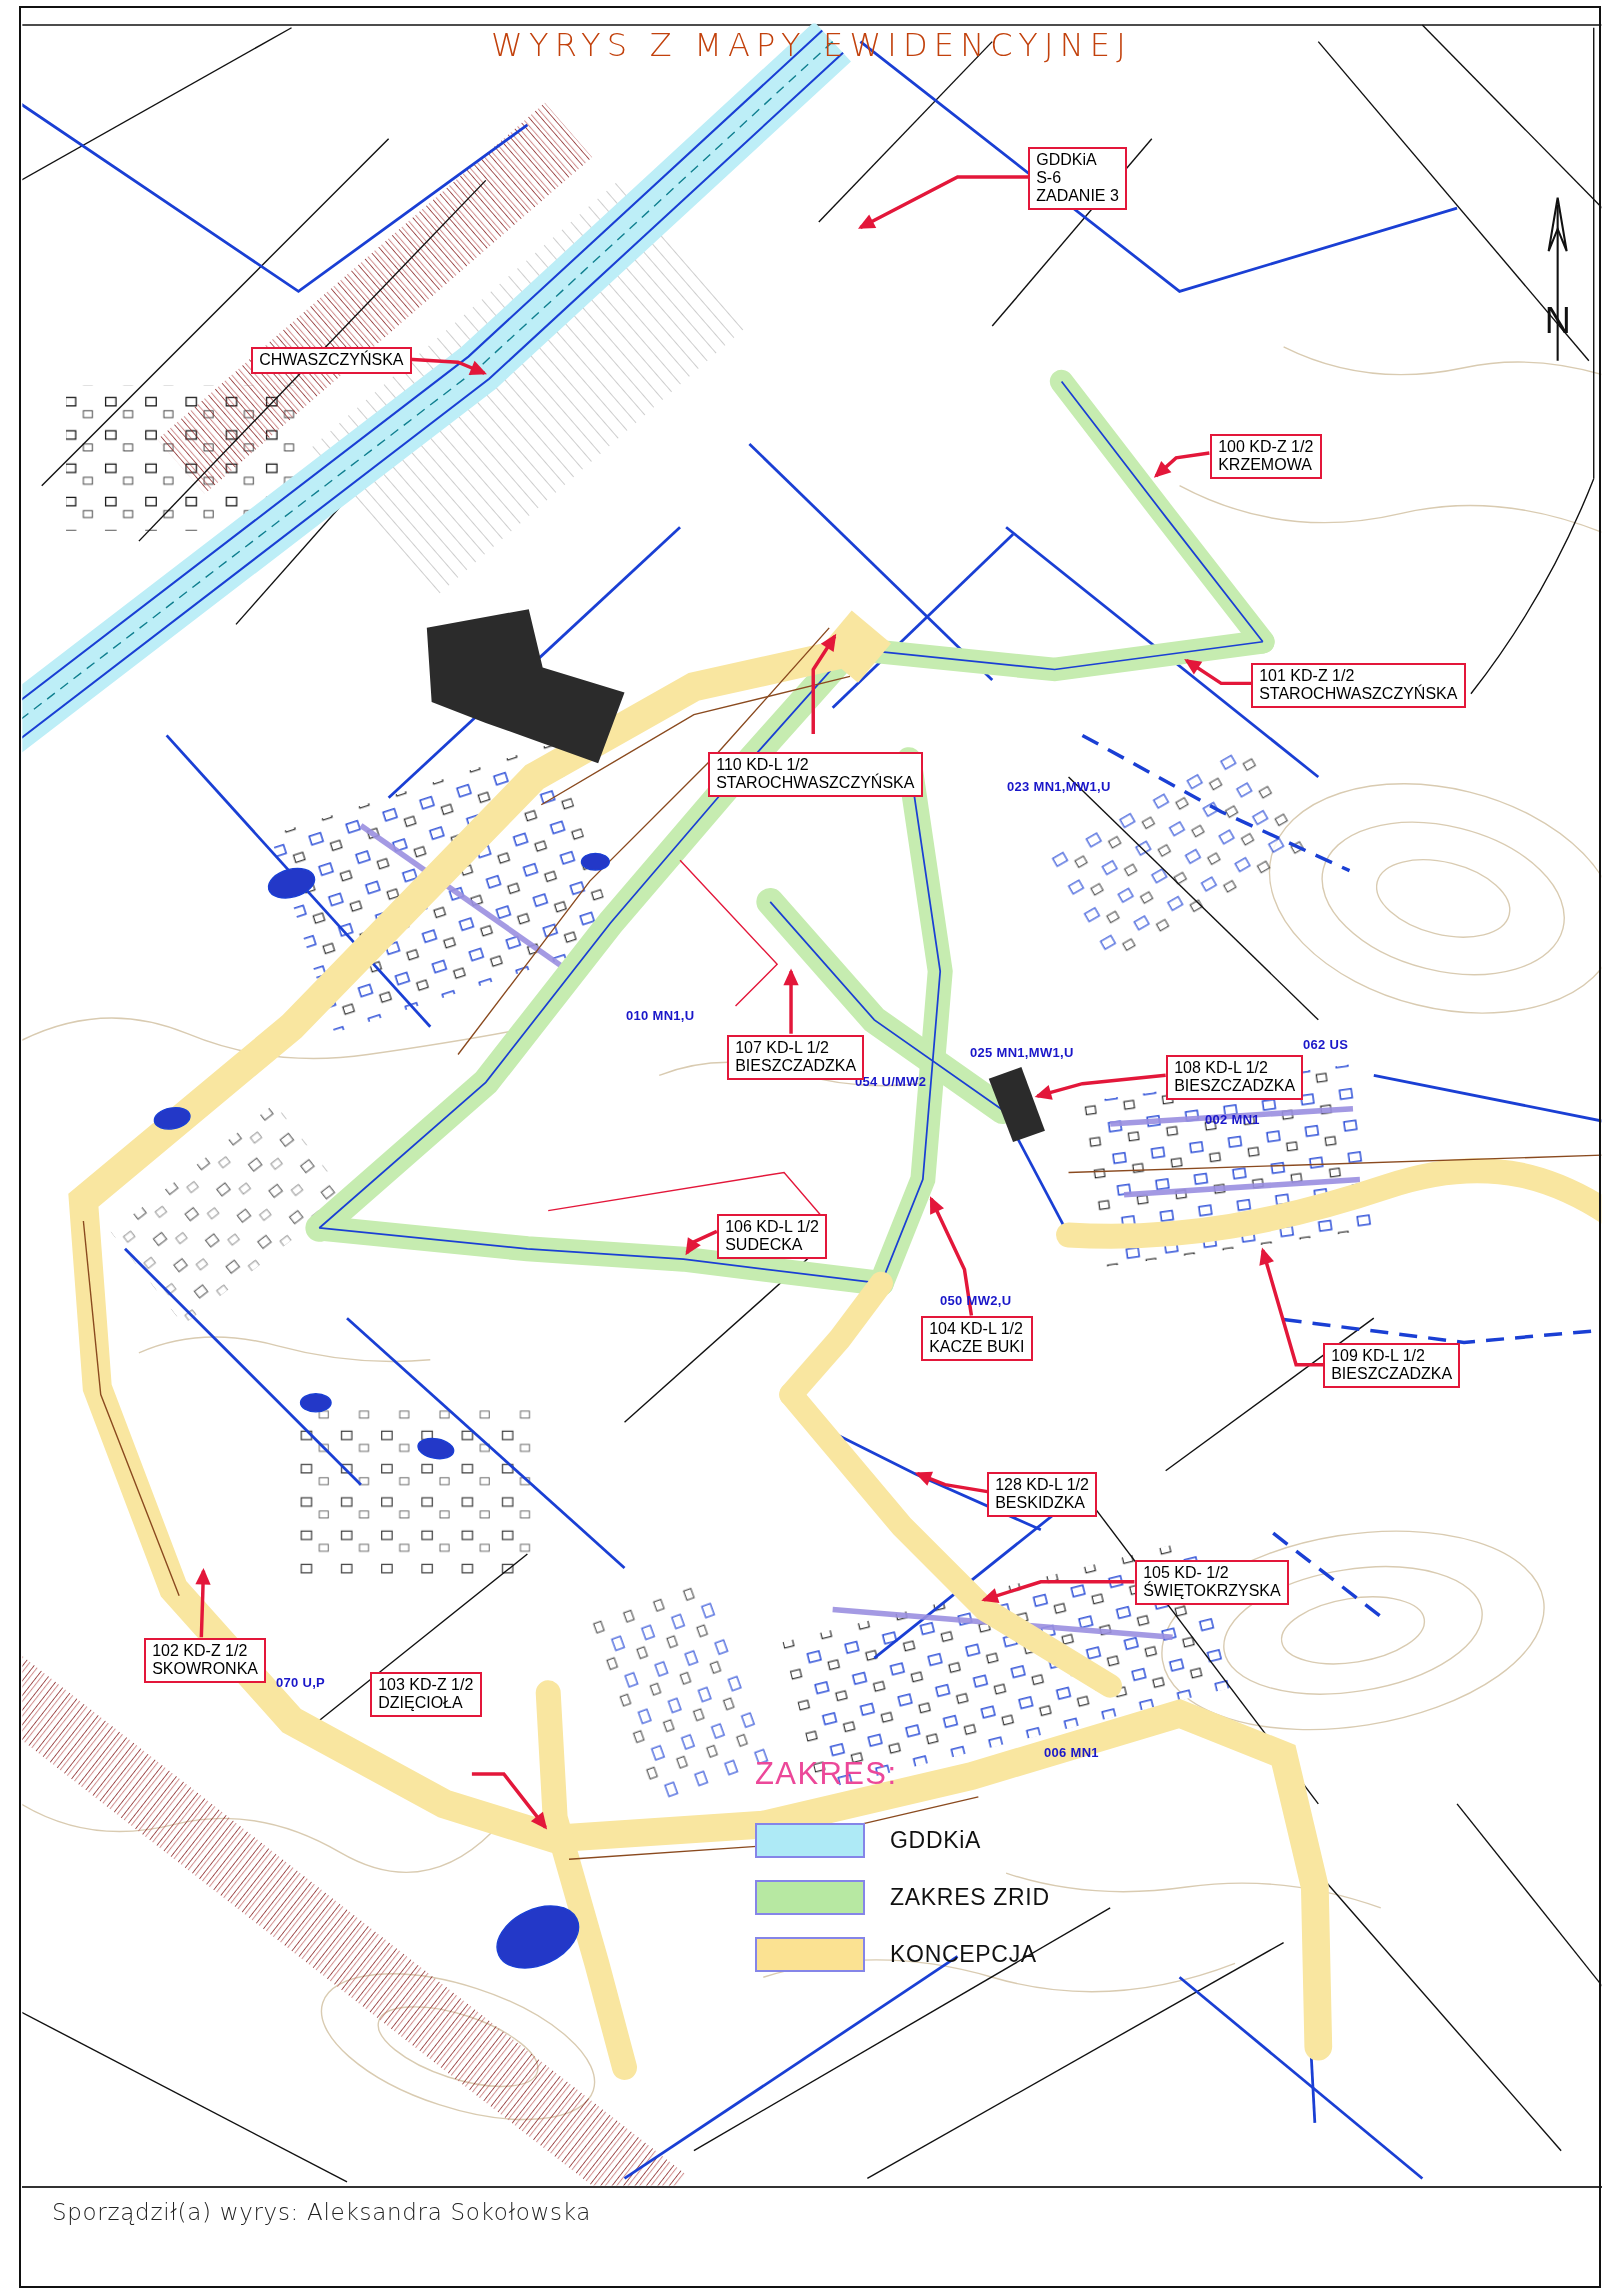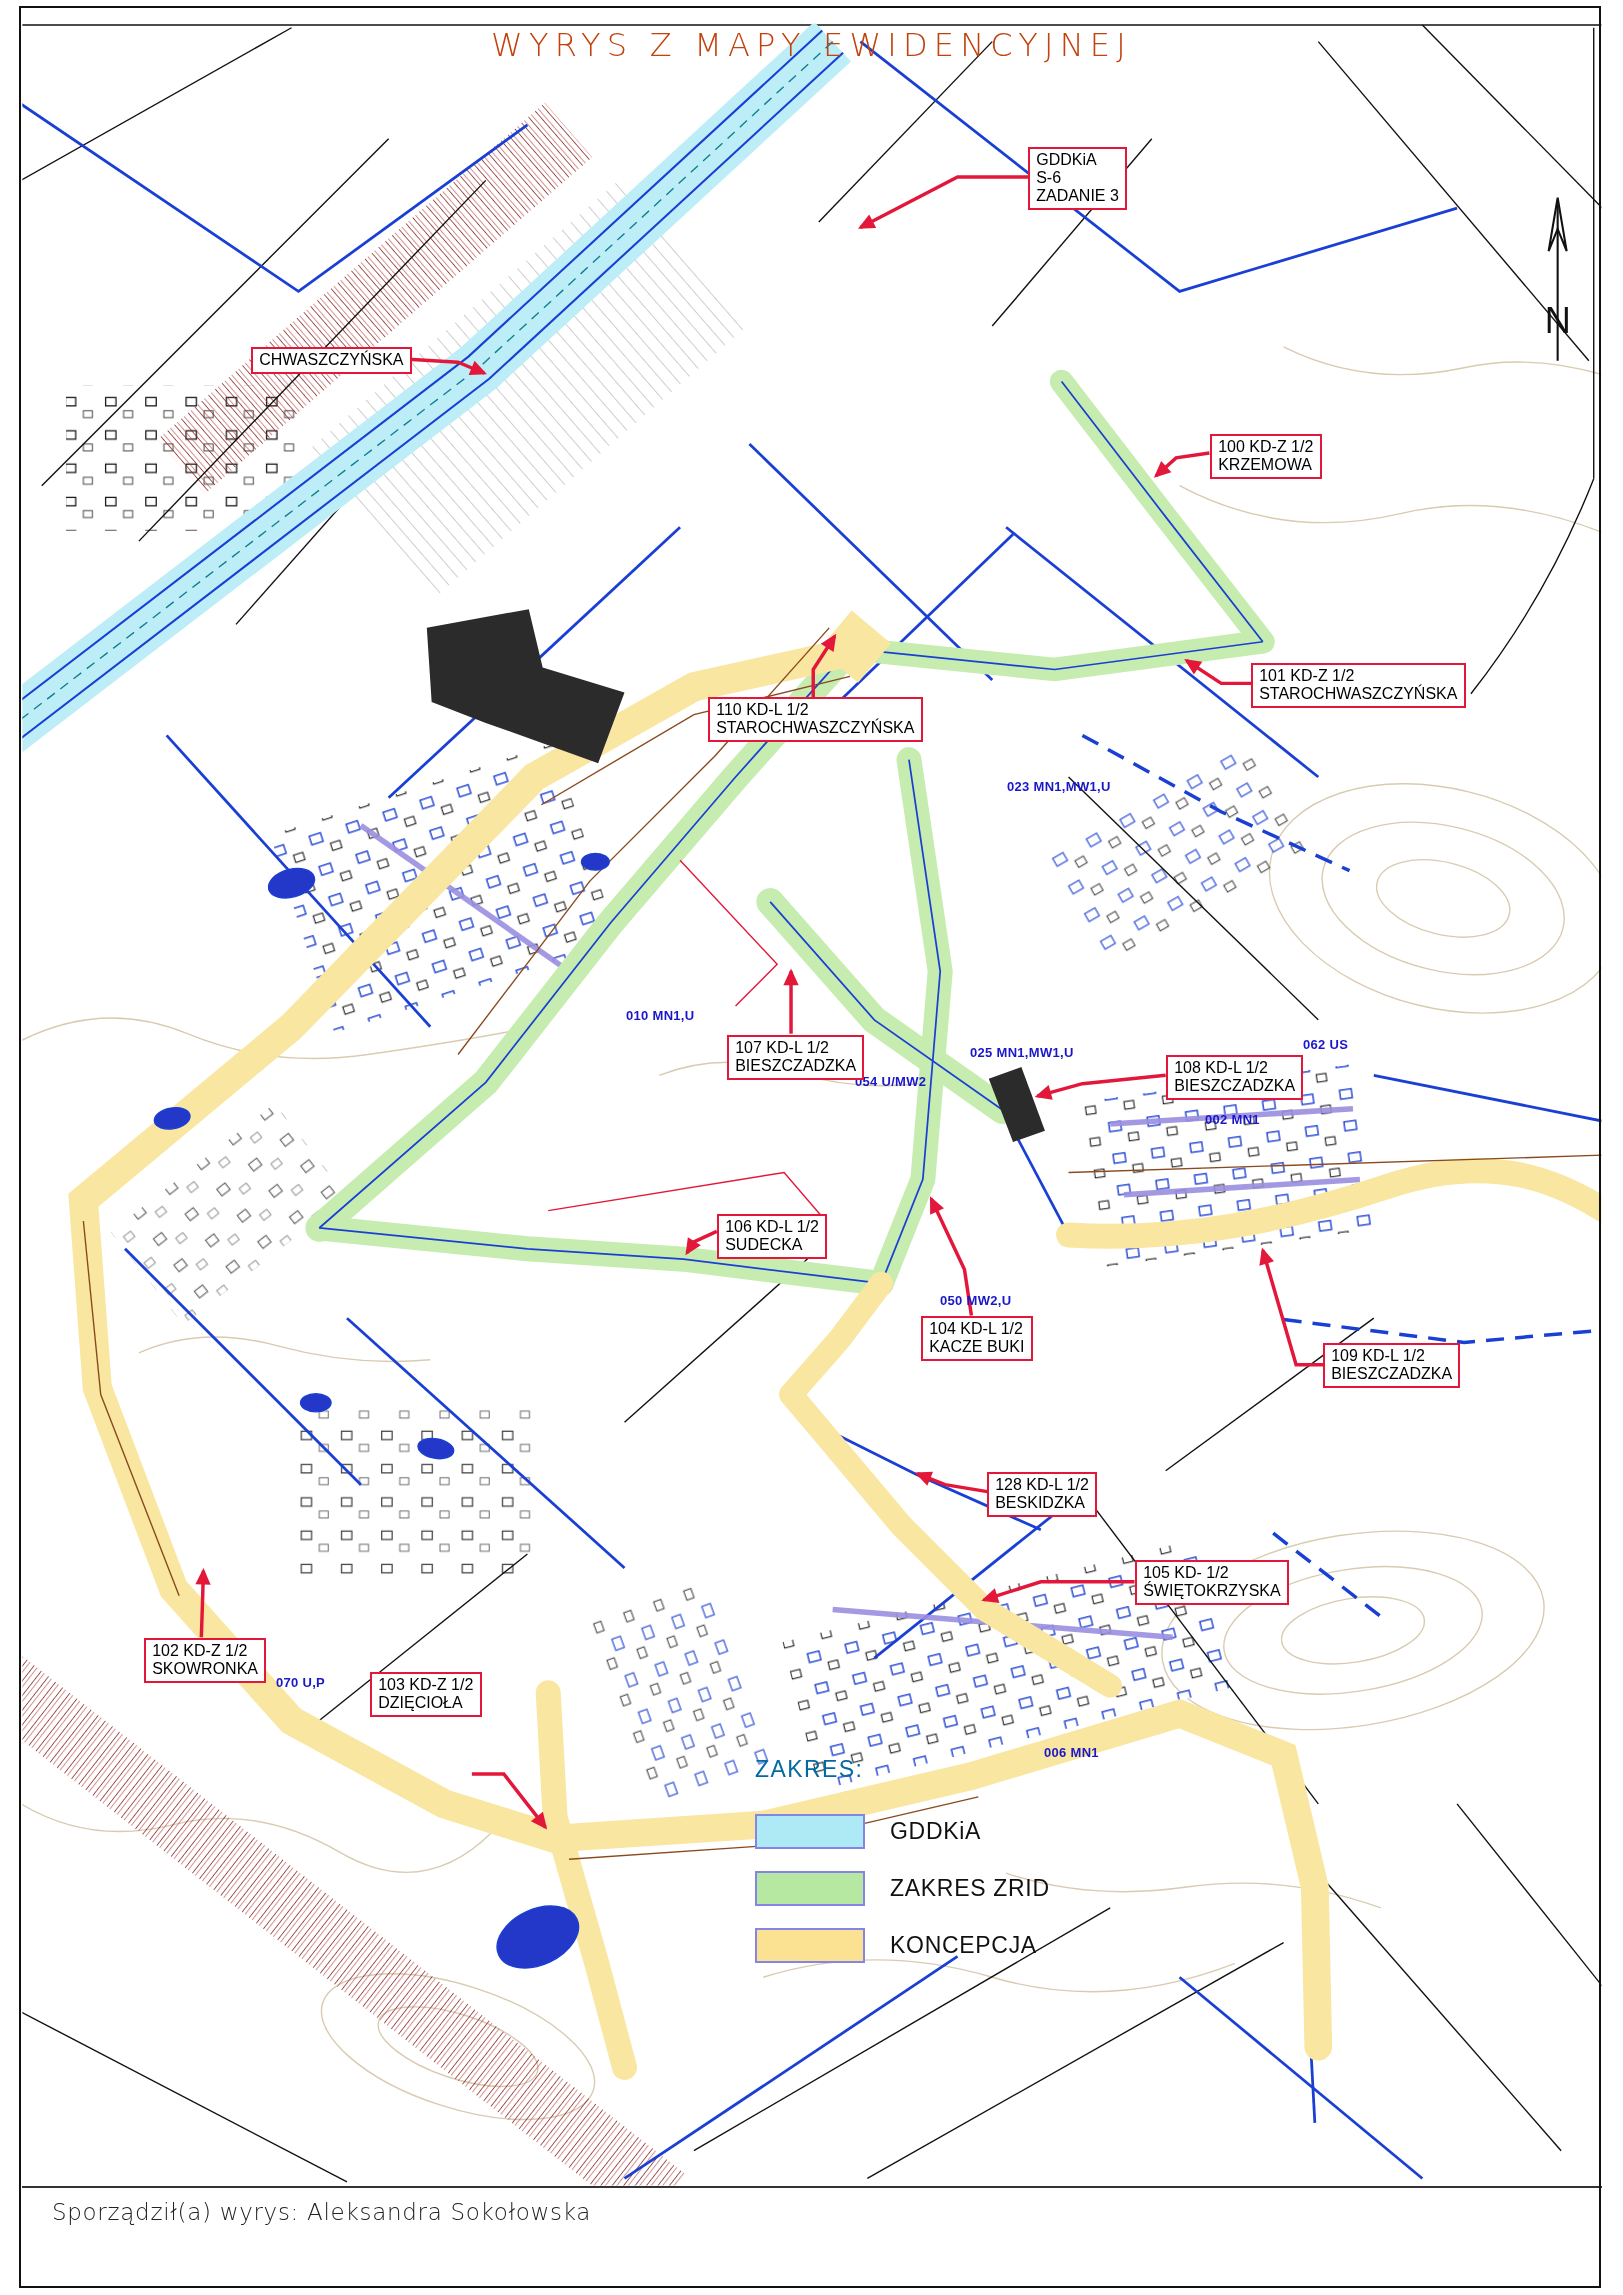--- a/index.html
+++ b/index.html
@@ -13,21 +13,21 @@
        letter-spacing:6.2px;}
   .footer-bar{position:absolute;left:21.5px;top:2186px;width:1580px;height:102px;background:#fff;
        border-top:2.1px solid #333;z-index:4;}
   .footer-text{position:absolute;left:30.5px;top:11px;font-family:"DejaVu Sans",sans-serif;
        font-size:23px;font-weight:200;color:#222;letter-spacing:0.7px;}
   .callout{position:absolute;background:#fff;border:2.8px solid #e3173a;color:#000;
        font-size:16px;line-height:18px;padding:2.1px 6.2px 2.8px 6.2px;white-space:nowrap;z-index:6;}
   .zone-label{position:absolute;color:#1a17c9;font-size:13px;font-weight:bold;z-index:3;
        white-space:nowrap;letter-spacing:0.3px;margin-left:32px;}
   .legend{position:absolute;left:755px;top:1756px;z-index:6;}
-  .legend-heading{font-size:23px;color:#0369a1;letter-spacing:1.4px;margin-bottom:30.5px;}
+  .legend-heading{font-size:31px;color:#ec4899;letter-spacing:1.4px;margin-bottom:30.5px;}
   .legend-row{display:flex;align-items:center;margin-bottom:22px;}
   .legend-swatch{width:110px;height:35px;border:2.1px solid #8585e8;box-sizing:border-box;
        margin-right:25px;}
   .legend-label{font-size:23px;color:#111;letter-spacing:0.7px;}
 </style>
 </head>
 <body>
 
 <svg class="map-svg" width="1623" height="2295" viewBox="0 0 2339 3308">
   <defs>
@@ -270,21 +270,21 @@
   <div>CHWASZCZYŃSKA</div>
 </div>
 <div class="callout" style="left:1210px;top:434px">
   <div>100 KD-Z 1/2</div>
   <div>KRZEMOWA</div>
 </div>
 <div class="callout" style="left:1251px;top:663px">
   <div>101 KD-Z 1/2</div>
   <div>STAROCHWASZCZYŃSKA</div>
 </div>
-<div class="callout" style="left:708px;top:697px">
+<div class="callout" style="left:708px;top:752px">
   <div>110 KD-L 1/2</div>
   <div>STAROCHWASZCZYŃSKA</div>
 </div>
 <div class="callout" style="left:727px;top:1035px">
   <div>107 KD-L 1/2</div>
   <div>BIESZCZADZKA</div>
 </div>
 <div class="callout" style="left:1166px;top:1055px">
   <div>108 KD-L 1/2</div>
   <div>BIESZCZADZKA</div>

